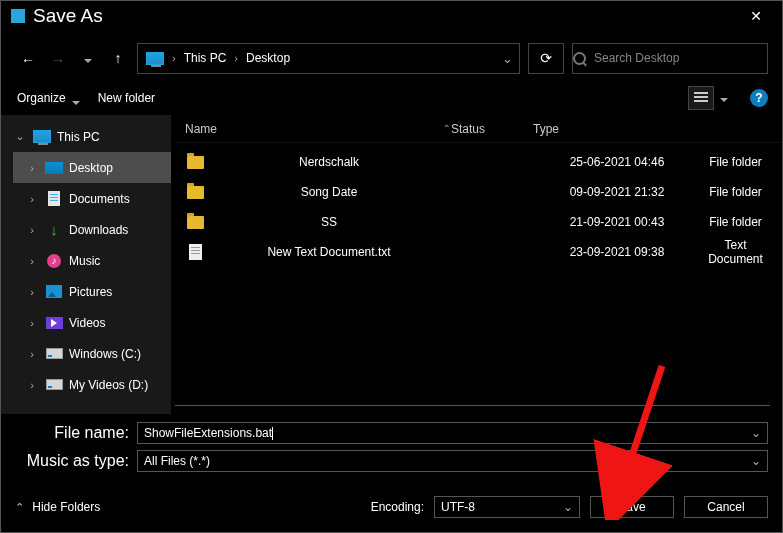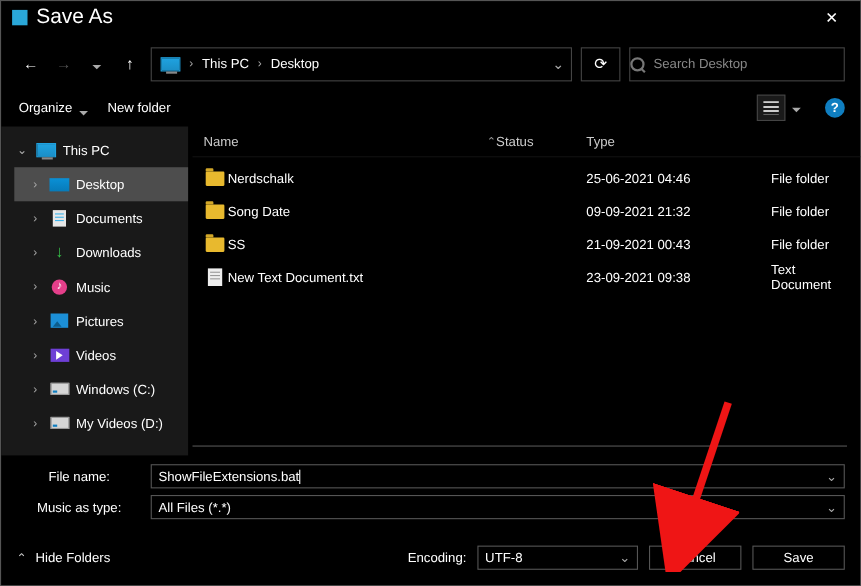--- a/index.html
+++ b/index.html
@@ -115,36 +115,36 @@
   display:flex;height:28px;align-items:center;
   border-bottom:1px solid #111;
 }
 .cols .col{color:#ccc;font-size:12px;}
 .c-name{width:276px;padding-left:10px;display:flex;align-items:center;gap:30px;justify-content:space-between;}
 .sort-ind{color:#999;font-size:10px;}
 .c-status{width:82px;}
 .c-date{width:168px;}
 .c-type{flex:1;}
 .filelist{flex:1;overflow:hidden;padding-top:4px;border-bottom:1px solid #555;margin:0 12px 8px 0;}
-.frow{display:flex;align-items:center;height:30px;}
+.frow{display:flex;align-items:center;height:30px;text-align:center;}
 .frow .ficon{width:24px;display:flex;justify-content:center;margin-left:8px;}
 .folder-icon{width:17px;height:13px;background:#e8b92e;border-radius:1px;position:relative;}
 .folder-icon::before{content:"";position:absolute;top:-3px;left:0;width:7px;height:3px;background:#d2a728;border-radius:1px 1px 0 0;}
 .txt-icon{width:13px;height:16px;background:#eee;position:relative;}
 .txt-icon::before{content:"";position:absolute;left:2px;top:3px;right:2px;height:1px;background:#999;box-shadow:0 3px 0 #999,0 6px 0 #999;}
 .frow .fname{width:244px;font-size:12px;}
 .frow .fstatus{width:82px;}
 .frow .fdate{width:168px;font-size:12px;}
 .frow .ftype{flex:1;font-size:12px;}
 
 .bottom{
   padding: 8px 14px 14px 14px;
 }
 .field-row{display:flex;align-items:center;margin-bottom:6px;}
-.field-label{width:122px;text-align:center;padding-right:8px;font-size:12px;}
+.field-label{width:122px;text-align:right;padding-right:8px;font-size:16px;}
 .field-input{
   flex:1;height:22px;background:#000;border:1px solid #555;
   color:#fff;padding:0 6px;font-size:12px;
   display:flex;align-items:center;justify-content:space-between;
 }
 .caret{border-left:1px solid #fff;display:inline-block;height:13px;vertical-align:middle;}
 
 .footer-row{
   display:flex;align-items:center;margin-top:24px;gap:10px;
 }
@@ -353,24 +353,24 @@
         <span class="up">⌃</span>
         <span>Hide Folders</span>
       </div>
       <div class="footer-spacer"></div>
       <span class="enc-label">Encoding:</span>
       <div class="enc-select">
         <span>UTF-8</span>
         <span class="chev" style="font-size:12px;">⌄</span>
       </div>
       <div class="btn">
+          <span>Save</span>
+        </div>
+      <div class="btn">
           <span>Cancel</span>
-        </div>
-      <div class="btn">
-          <span>Save</span>
         </div>
     </div>
   </div>
 
 </div>
 
 <svg class="arrow" style="left:572px;top:360px;" width="100" height="160">
   <defs>
       <marker id="ah" markerWidth="12" markerHeight="12" refX="6" refY="6" orient="auto">
     <path d="M0,0 L12,6 L0,12 Z" fill="#ef1515"></path>

